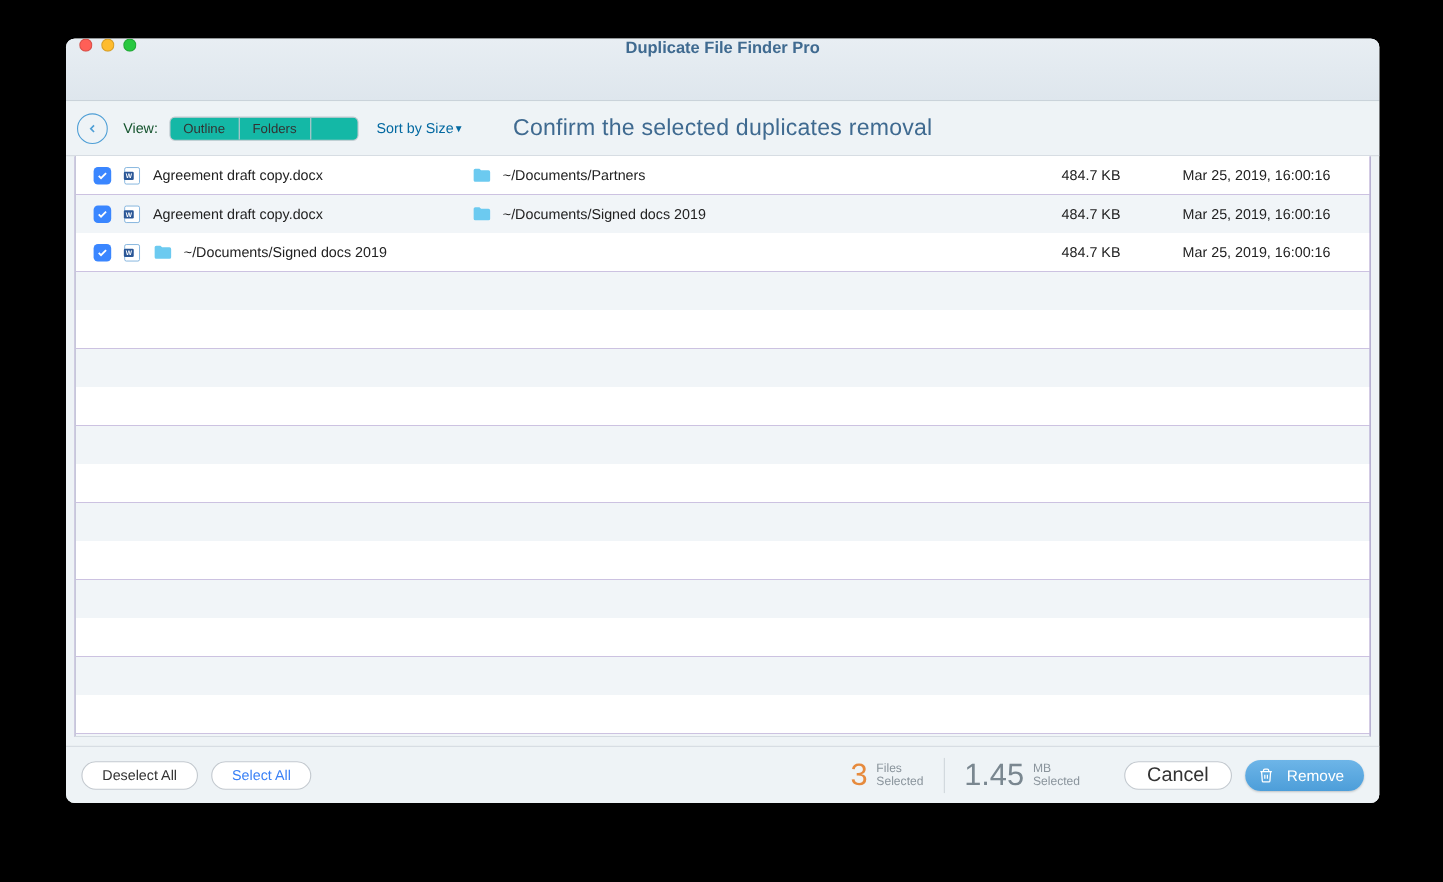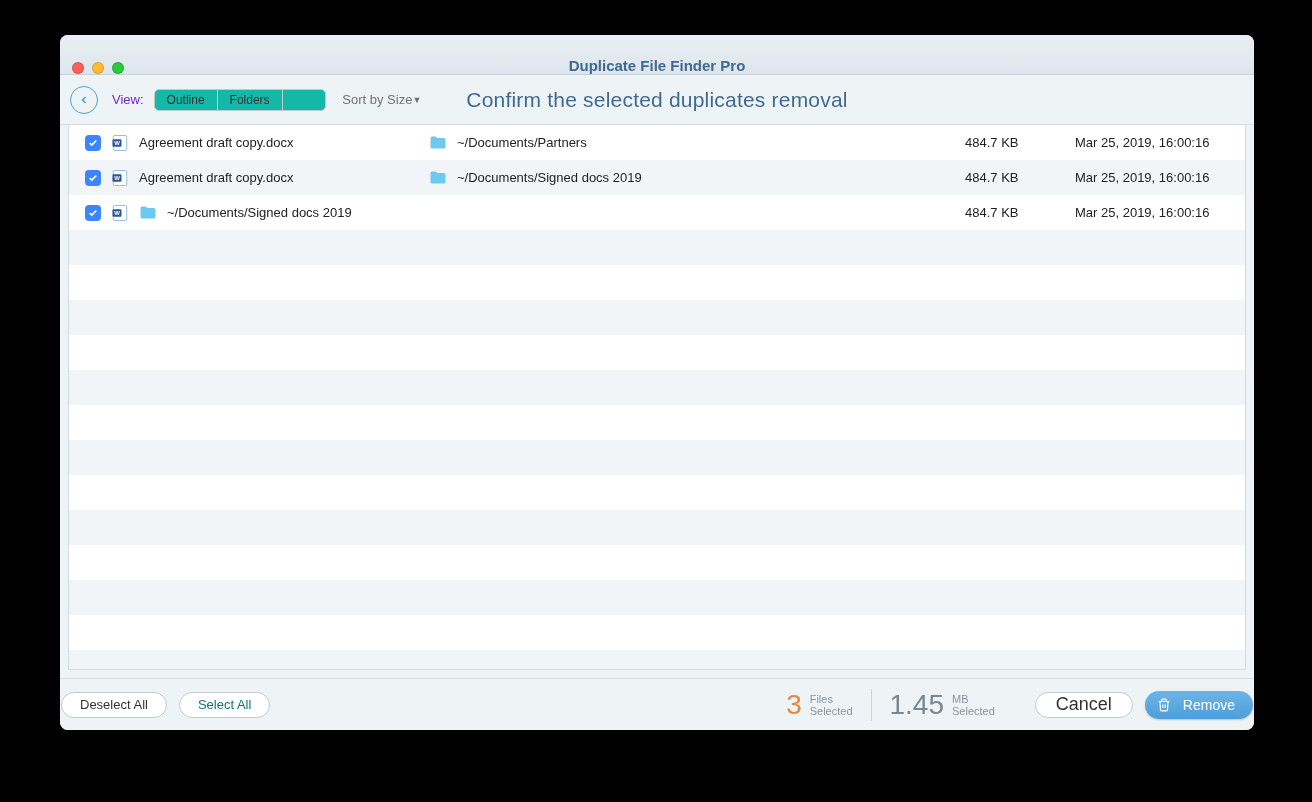--- a/index.html
+++ b/index.html
@@ -17,25 +17,25 @@
     width: 1194px;
     height: 695px;
     background: #eef3f6;
     border-radius: 8px;
     box-shadow: 0 20px 60px rgba(0,0,0,0.6), 0 0 0 1px rgba(0,0,0,0.2);
     display: flex;
     flex-direction: column;
     overflow: hidden;
   }
   .titlebar {
-    height: 40px;
+    height: 57px;
     background: linear-gradient(#e8eef3, #dee6ed);
     border-bottom: 1px solid #c7d0d8;
     display: flex;
-    align-items: flex-end;
+    align-items: flex-start;
     position: relative;
   }
   .traffic {
     display: flex;
     gap: 8px;
     margin-left: 12px;
   }
   .dot { width: 12px; height: 12px; border-radius: 50%; }
   .dot.red { background: #ff5f57; border: 0.5px solid rgba(0,0,0,0.15);}
   .dot.yellow { background: #febc2e; border: 0.5px solid rgba(0,0,0,0.15);}
@@ -65,21 +65,21 @@
     border: 1.5px solid #4f9fd6;
     background: #eef3f6;
     display: flex;
     align-items: center;
     justify-content: center;
     color: #4f9fd6;
     cursor: pointer;
     margin-right: 14px;
   }
   .back-btn svg { width: 12px; height: 12px; }
-  .view-label { font-size: 13px; color: #6d28d9; margin-right: 10px; }
+  .view-label { font-size: 13px; color: #14532d; margin-right: 10px; }
   .seg {
     display: flex;
     border: 1px solid #c3c9cf;
     border-radius: 5px;
     overflow: hidden;
     background: #14b8a6;
     height: 22px;
   }
   .seg-item {
     padding: 0 12px;
@@ -91,21 +91,21 @@
     display:flex; align-items:center;
   }
   .seg-item:last-child { border-right: none; margin-top: 36px; }
   .seg-item.active {
     background: #1f7cff;
     color: #fff;
   }
   .sort {
     margin-left: 16px;
     font-size: 13px;
-    color: #737373;
+    color: #0369a1;
     cursor: pointer;
     display:flex; align-items:center; gap:0;
   }
   .sort .caret { font-size:9px; }
   .headline {
     position: absolute;
     left: 0; right: 0;
     text-align: center;
     font-size: 21px;
     font-weight: 400;
@@ -159,35 +159,35 @@
   .row .path { flex:1; color:#222; }
   .row .size { width: 110px; text-align:left; }
   .row .date { width: 170px; text-align:left; padding-right:12px; }
 
   .footer {
     height: 52px;
     border-top: 1px solid #d4dbe1;
     background: #eef3f6;
     display:flex;
     align-items:center;
-    padding: 0 1px;
+    padding: 0 14px;
     gap: 12px;
   }
   .pill-btn {
     height: 26px;
     padding: 0 18px;
     border-radius: 13px;
     border: 1px solid #c3c9cf;
     background: #fff;
     font-size: 13px;
     color: #333;
     cursor:pointer;
     display:flex; align-items:center;
   }
-  .pill-btn.disabled { color:#0f766e; cursor:default;text-align:center; }
+  .pill-btn.disabled { color:#3b82f6; cursor:default;text-align:center; }
   .spacer { flex:1; }
 
   .stat-group { display:flex; align-items:center; gap:8px; border-right:1px solid #cfd6dc; padding-right:18px; margin-right:6px;}
   .stat-group:last-of-type { border-right:none; margin-right:10px;}
   .stat-num { font-size:28px; font-weight:300; }
   .stat-num.orange { color:#e68a3d; }
   .stat-num.gray { color:#7a8790;text-align:center; }
   .stat-text { font-size:11px; line-height:12px; color:#8a949c; }
 
   .cancel-btn {

